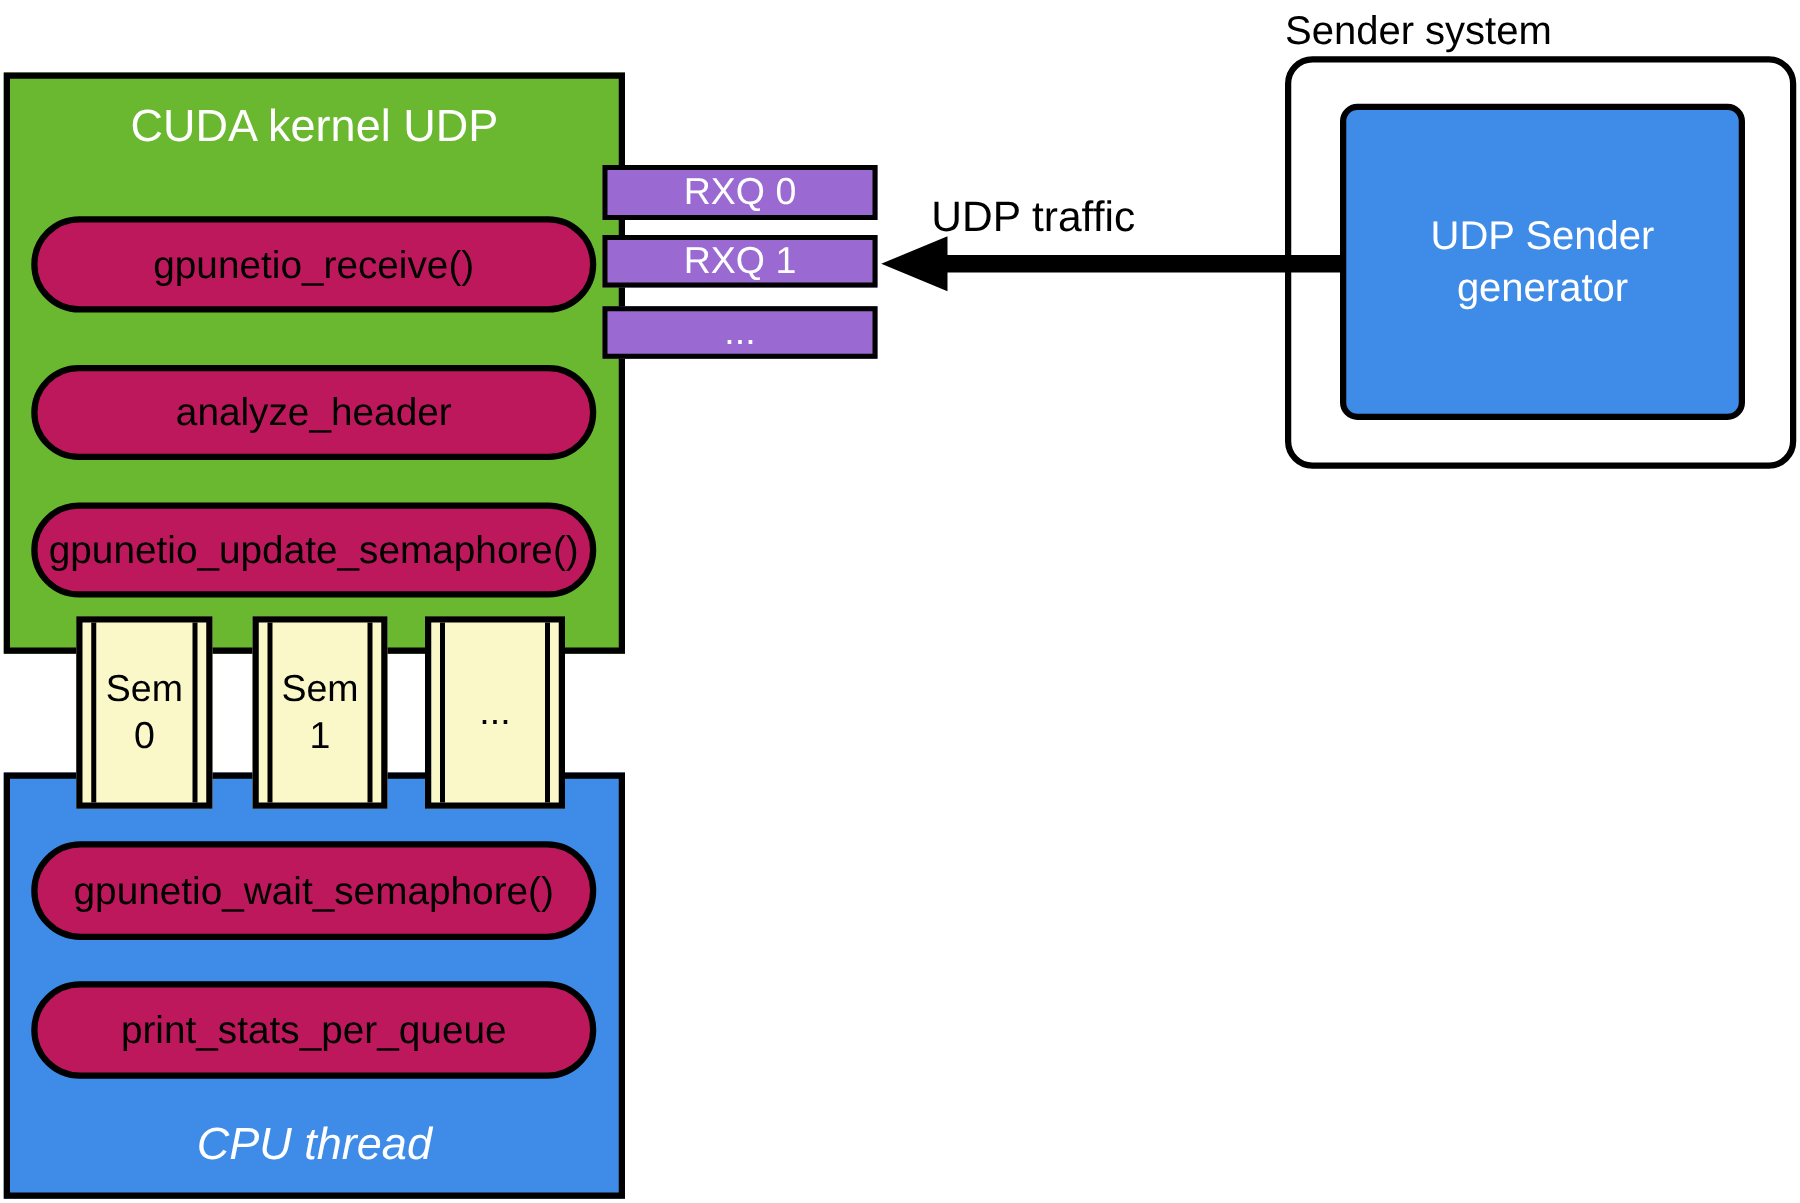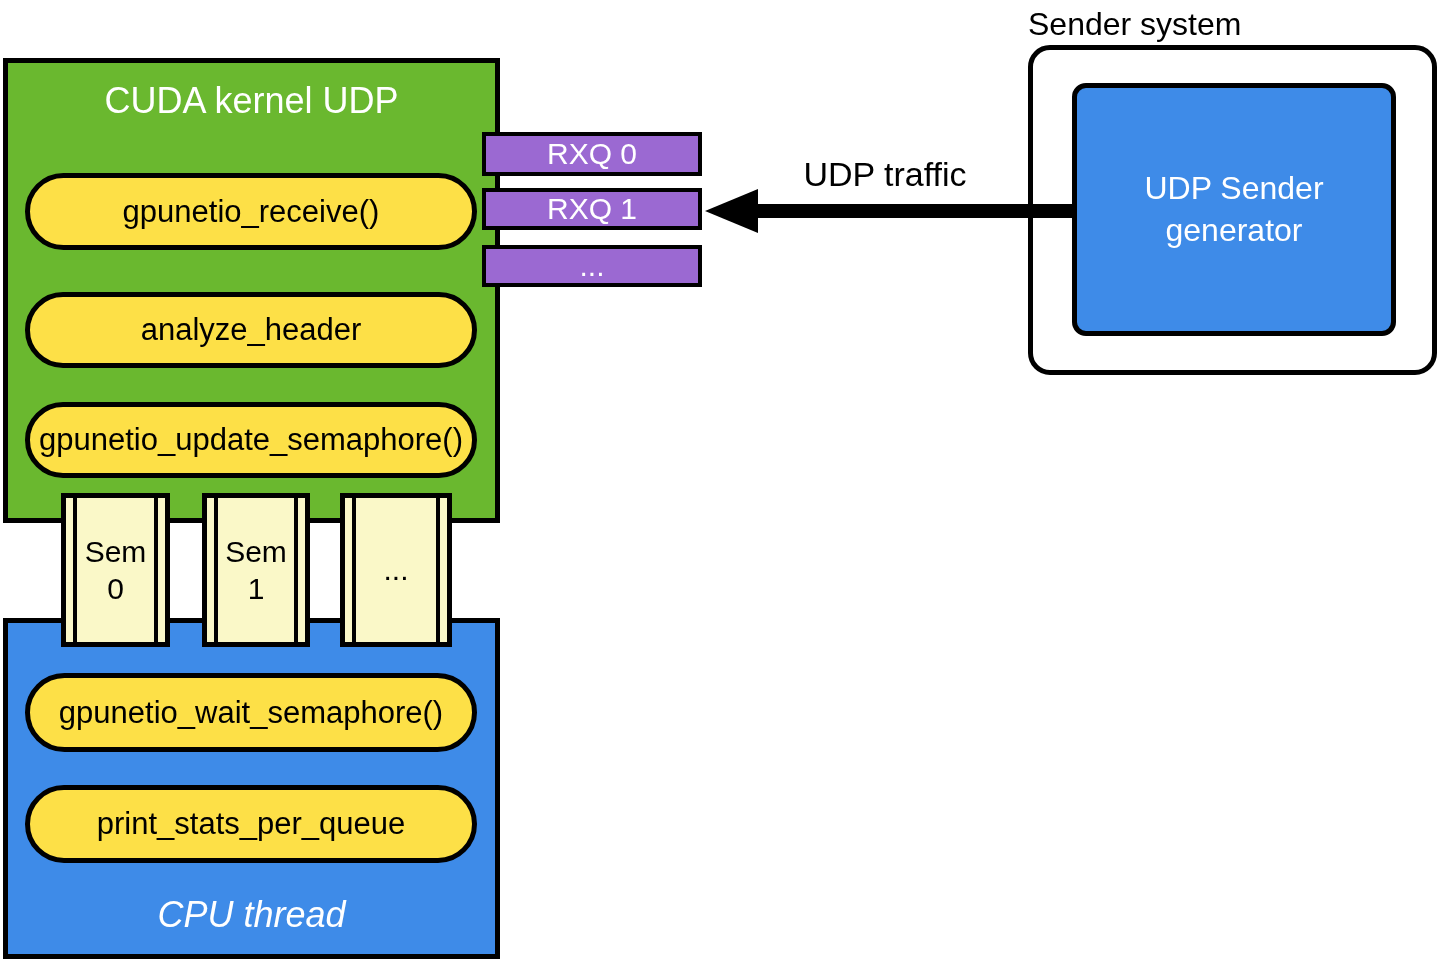--- a/index.html
+++ b/index.html
@@ -24,21 +24,21 @@
     color: #ffffff;
     font-size: 36px;
     z-index: 2;
     white-space: nowrap;
   }
   .gpu-title { top: 80px; }
   .cpu-title { top: 894px; font-style: italic; }
 
   
   .pill {
-    background: #fde047;
+    background: #be185d;
     border: 5px solid var(--border);
     border-radius: 40px;
     display: flex;
     align-items: center;
     justify-content: center;
     font-size: 31px;
     color: #000000;
     white-space: nowrap;
     z-index: 3;
     left: 25px;
@@ -138,21 +138,20 @@
   .arrow-head {
     left: 705px; top: 189px;
     width: 0; height: 0;
     border-top: 22px solid transparent;
     border-bottom: 22px solid transparent;
     border-right: 53px solid var(--border);
     z-index: 5;
   }
   .arrow-label {
     left: 745px; top: 155px; width: 280px;
-    text-align: center;
     color: #000000;
     font-size: 34px;
     white-space: nowrap;
     z-index: 5;
   }
 </style>
 </head>
 <body>
 
 <div id="stage">

